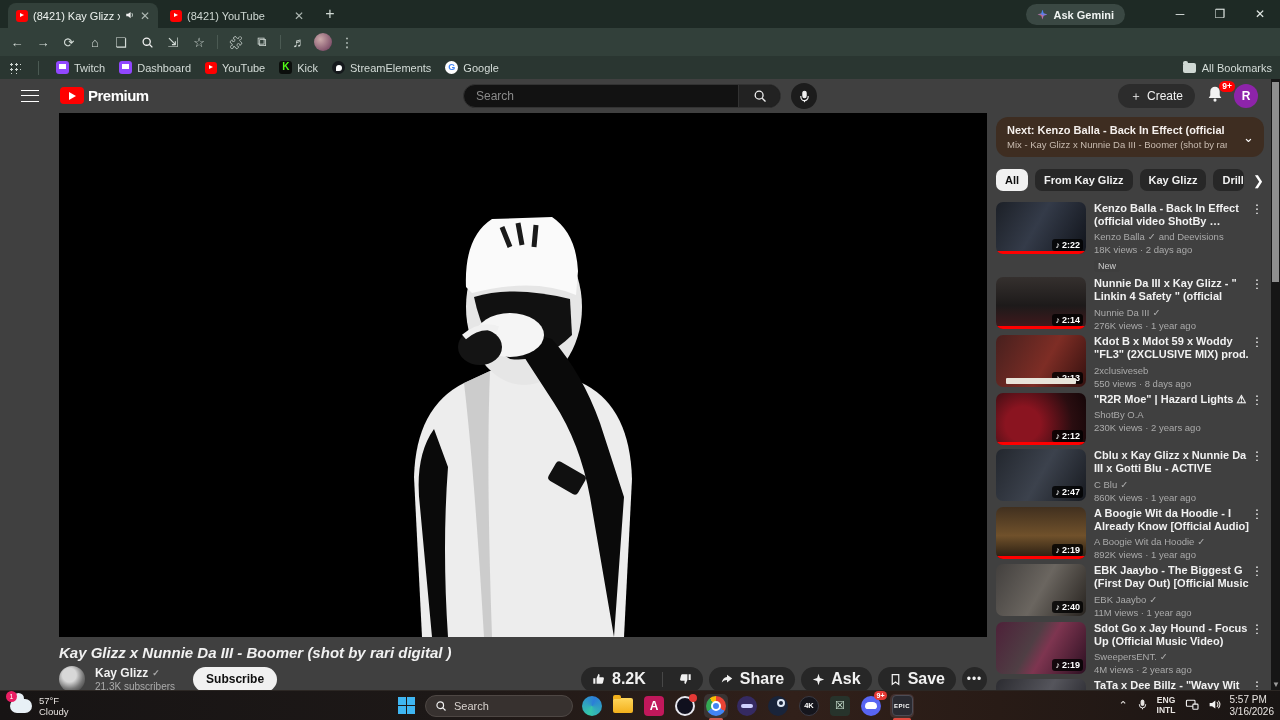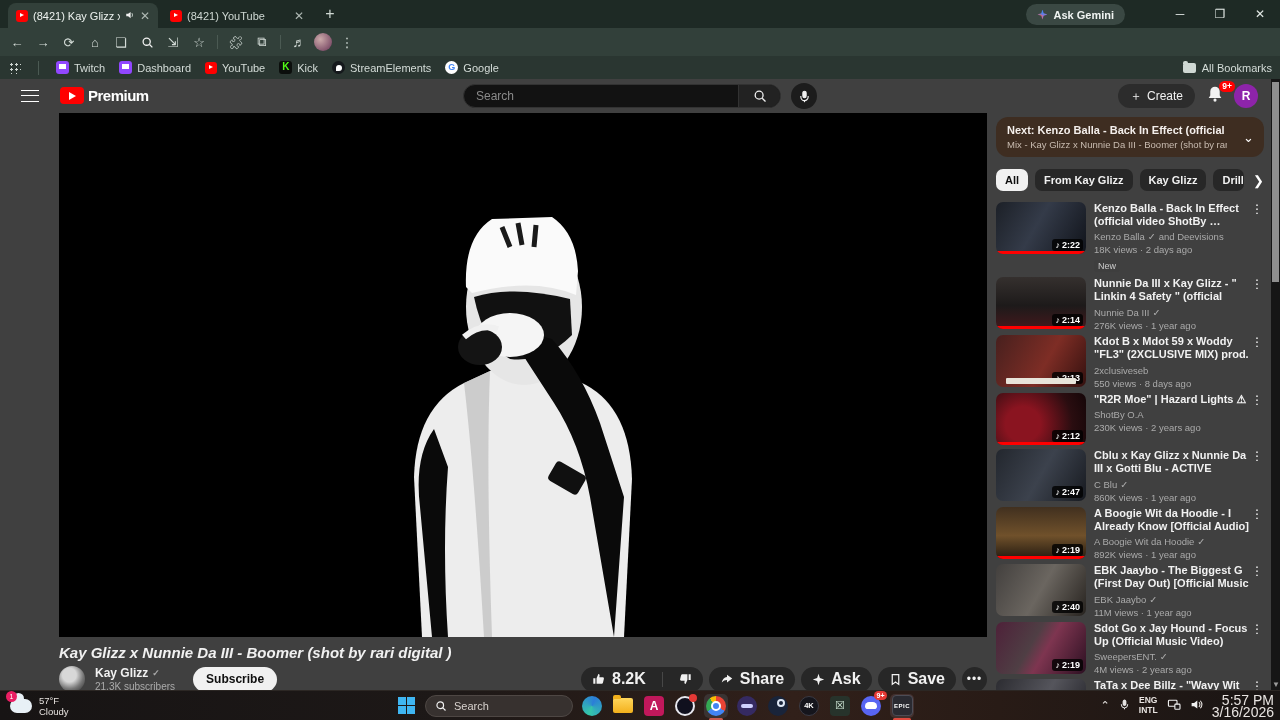--- a/index.html
+++ b/index.html
@@ -190,21 +190,21 @@
     border-radius:6px 6px 4px 4px;}
   .dbadge { position:absolute; top:-3px; right:-4px; background:#e53935; color:#fff; font-size:7px; font-weight:bold;
     border-radius:6px; padding:1px 2.5px; line-height:1;}
   .epic { width:21px; height:21px; border-radius:4px; background:#2a2a31; color:#fff; font-size:6px; font-weight:bold;
     display:flex; align-items:center; justify-content:center; letter-spacing:0.5px; border:1px solid #4c4c55;}
   .app.epic-active { background:#43302e;}
   .app.epic-active .bar { background:#e04a3f; width:18px; left:3px;}
   .tray { position:absolute; right:6px; display:flex; align-items:center; gap:9px; height:30px; color:#e8e4e1;}
   .tray .sm { font-size:11px;}
   .lang { font-size:8.5px; line-height:9.5px; text-align:center; font-weight:bold;}
-  .clock { font-size:14px; line-height:12px; text-align:right;}
+  .clock { font-size:10px; line-height:12px; }
   svg.white { fill:#f1f1f1; }
   svg.stroke-w { stroke:#f1f1f1; fill:none; }
 </style>
 </head>
 <body>
 
 <div class="screen">
 
   <div class="chrome">
     <div class="tabstrip">

